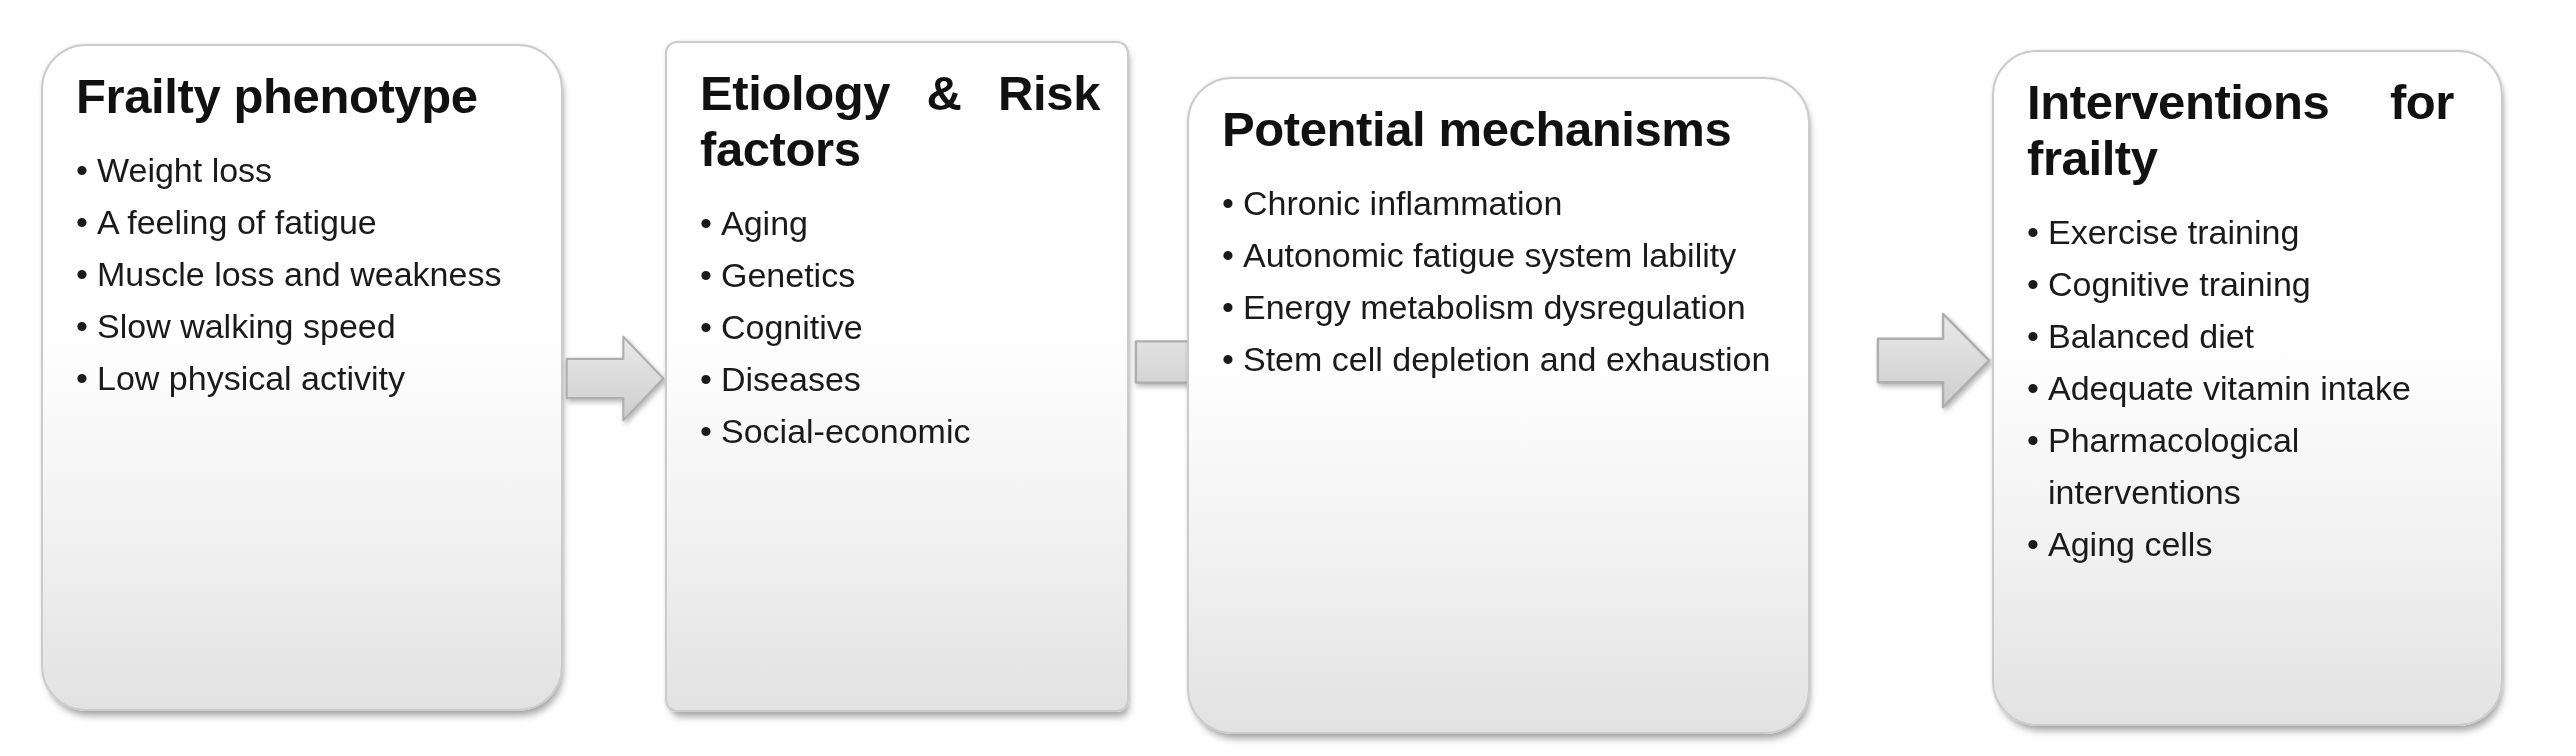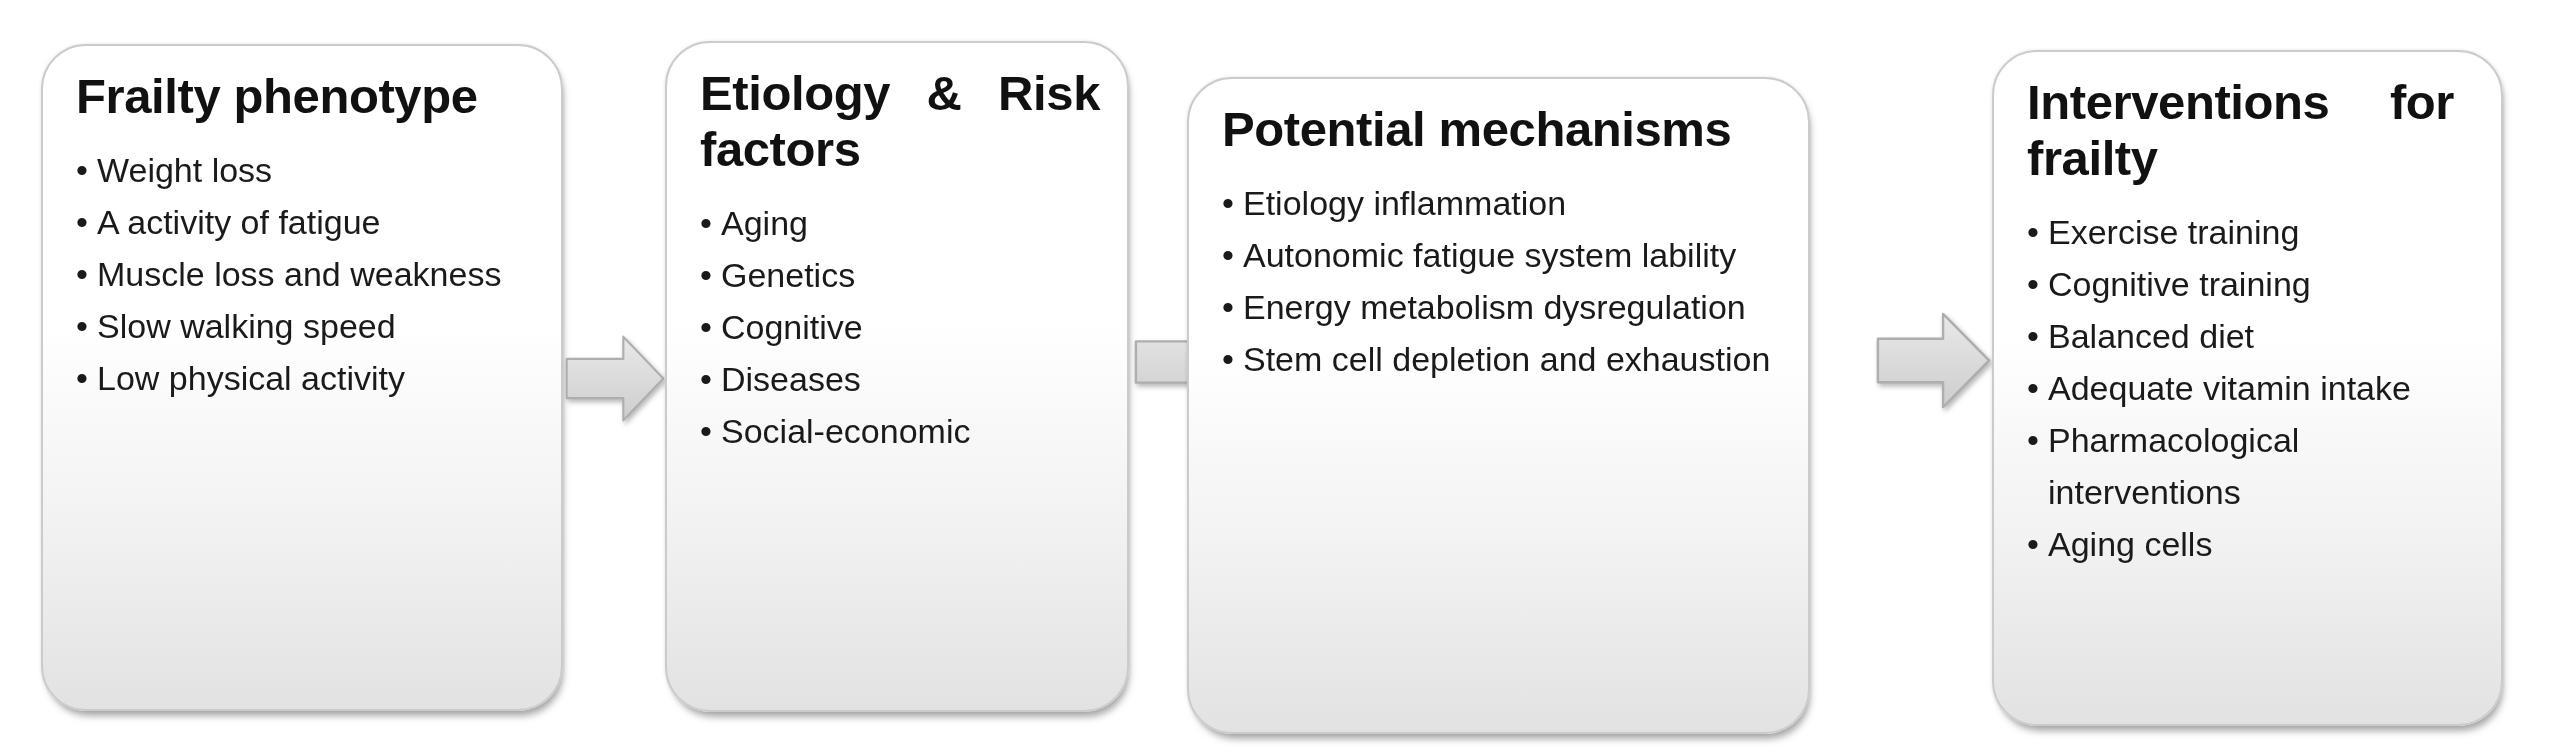--- a/index.html
+++ b/index.html
@@ -28,21 +28,21 @@
   }
   .box-list{list-style:none;}
   .box-list li{
     font-size:34px; line-height:52px; text-align:justify;
     padding-left:21px;
   }
   .bullet{display:inline-block; width:21px; margin-left:-21px;}
   .arrow{position:absolute; filter:drop-shadow(2.4px 3.9px 2.4px rgba(0,0,0,0.28));}
   .arrow path{fill:url(#arrowGrad); stroke:var(--arrow-border); stroke-width:2.5; stroke-linejoin:round;}
   #box1{left:41px; top:44px; width:522px; height:667px; padding-right:42px;}
-  #box2{left:665px; top:41px; width:464px; height:671px;}
+  #box2{left:665px; top:41px; width:464px; height:671px;border-radius:12px;}
   #box3{left:1187px; top:36px; width:623px; height:657px;margin-top:41px;}
   #box4{left:1992px; top:50px; width:511px; height:676px; padding-right:47px;}
   #arrow1{left:565px; top:334px; width:100px; height:89px;}
   #arrow2{left:1134px; top:315px; width:115px; height:94px;}
   #arrow3{left:1876px; top:311px; width:115px; height:99px;}
   .defs-holder{position:absolute; width:0; height:0; overflow:hidden;}
 </style>
 </head>
 <body>
 
@@ -54,21 +54,21 @@
         <stop offset="0" style="stop-color:var(--arrow-light, #e9e9e9)"></stop>
         <stop offset="1" style="stop-color:var(--arrow-dark, #cdcdcd)"></stop>
       </linearGradient>
     </defs>
   </svg>
 
   <section class="box" id="box1">
     <h2 class="box-title">Frailty phenotype</h2>
     <ul class="box-list">
       <li><span class="bullet">•</span><span class="item-text">Weight loss</span></li>
-      <li><span class="bullet">•</span><span class="item-text">A activity of fatigue</span></li>
+      <li><span class="bullet">•</span><span class="item-text">A feeling of fatigue</span></li>
       <li><span class="bullet">•</span><span class="item-text">Muscle loss and weakness</span></li>
       <li><span class="bullet">•</span><span class="item-text">Slow walking speed</span></li>
       <li><span class="bullet">•</span><span class="item-text">Low physical activity</span></li>
     </ul>
   </section>
 
   <svg class="arrow" id="arrow1" viewBox="0 0 120 100" preserveAspectRatio="none">
     <path d="M2,28 L70,28 L70,3 L118,50 L70,97 L70,72 L2,72 Z"></path>
   </svg>
 
@@ -83,21 +83,21 @@
     </ul>
   </section>
 
   <svg class="arrow" id="arrow2" viewBox="0 0 120 100" preserveAspectRatio="none">
     <path d="M2,28 L70,28 L70,3 L118,50 L70,97 L70,72 L2,72 Z"></path>
   </svg>
 
   <section class="box" id="box3">
     <h2 class="box-title">Potential mechanisms</h2>
     <ul class="box-list">
-      <li><span class="bullet">•</span><span class="item-text">Etiology inflammation</span></li>
+      <li><span class="bullet">•</span><span class="item-text">Chronic inflammation</span></li>
       <li><span class="bullet">•</span><span class="item-text">Autonomic fatigue system lability</span></li>
       <li><span class="bullet">•</span><span class="item-text">Energy metabolism dysregulation</span></li>
       <li><span class="bullet">•</span><span class="item-text">Stem cell depletion and exhaustion</span></li>
     </ul>
   </section>
 
   <svg class="arrow" id="arrow3" viewBox="0 0 120 100" preserveAspectRatio="none">
     <path d="M2,28 L70,28 L70,3 L118,50 L70,97 L70,72 L2,72 Z"></path>
   </svg>
 

